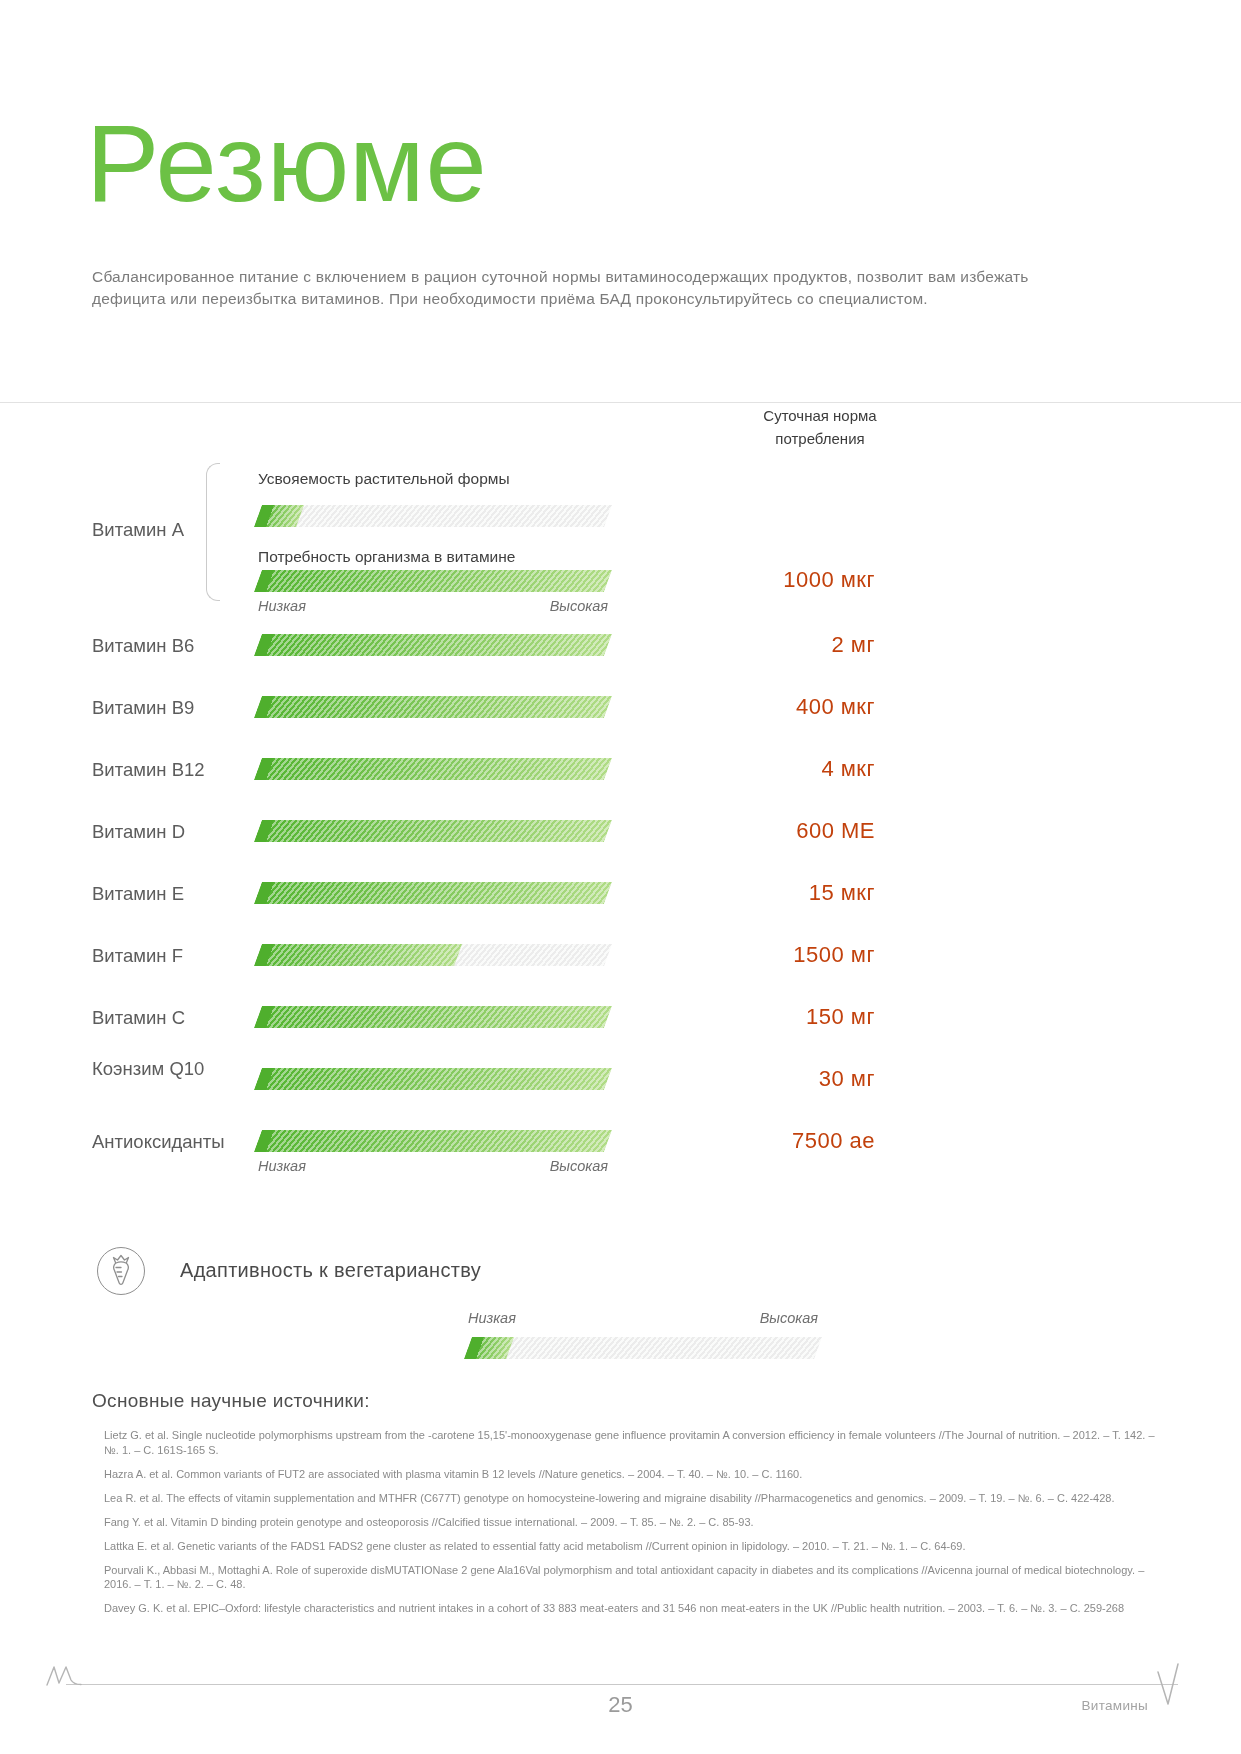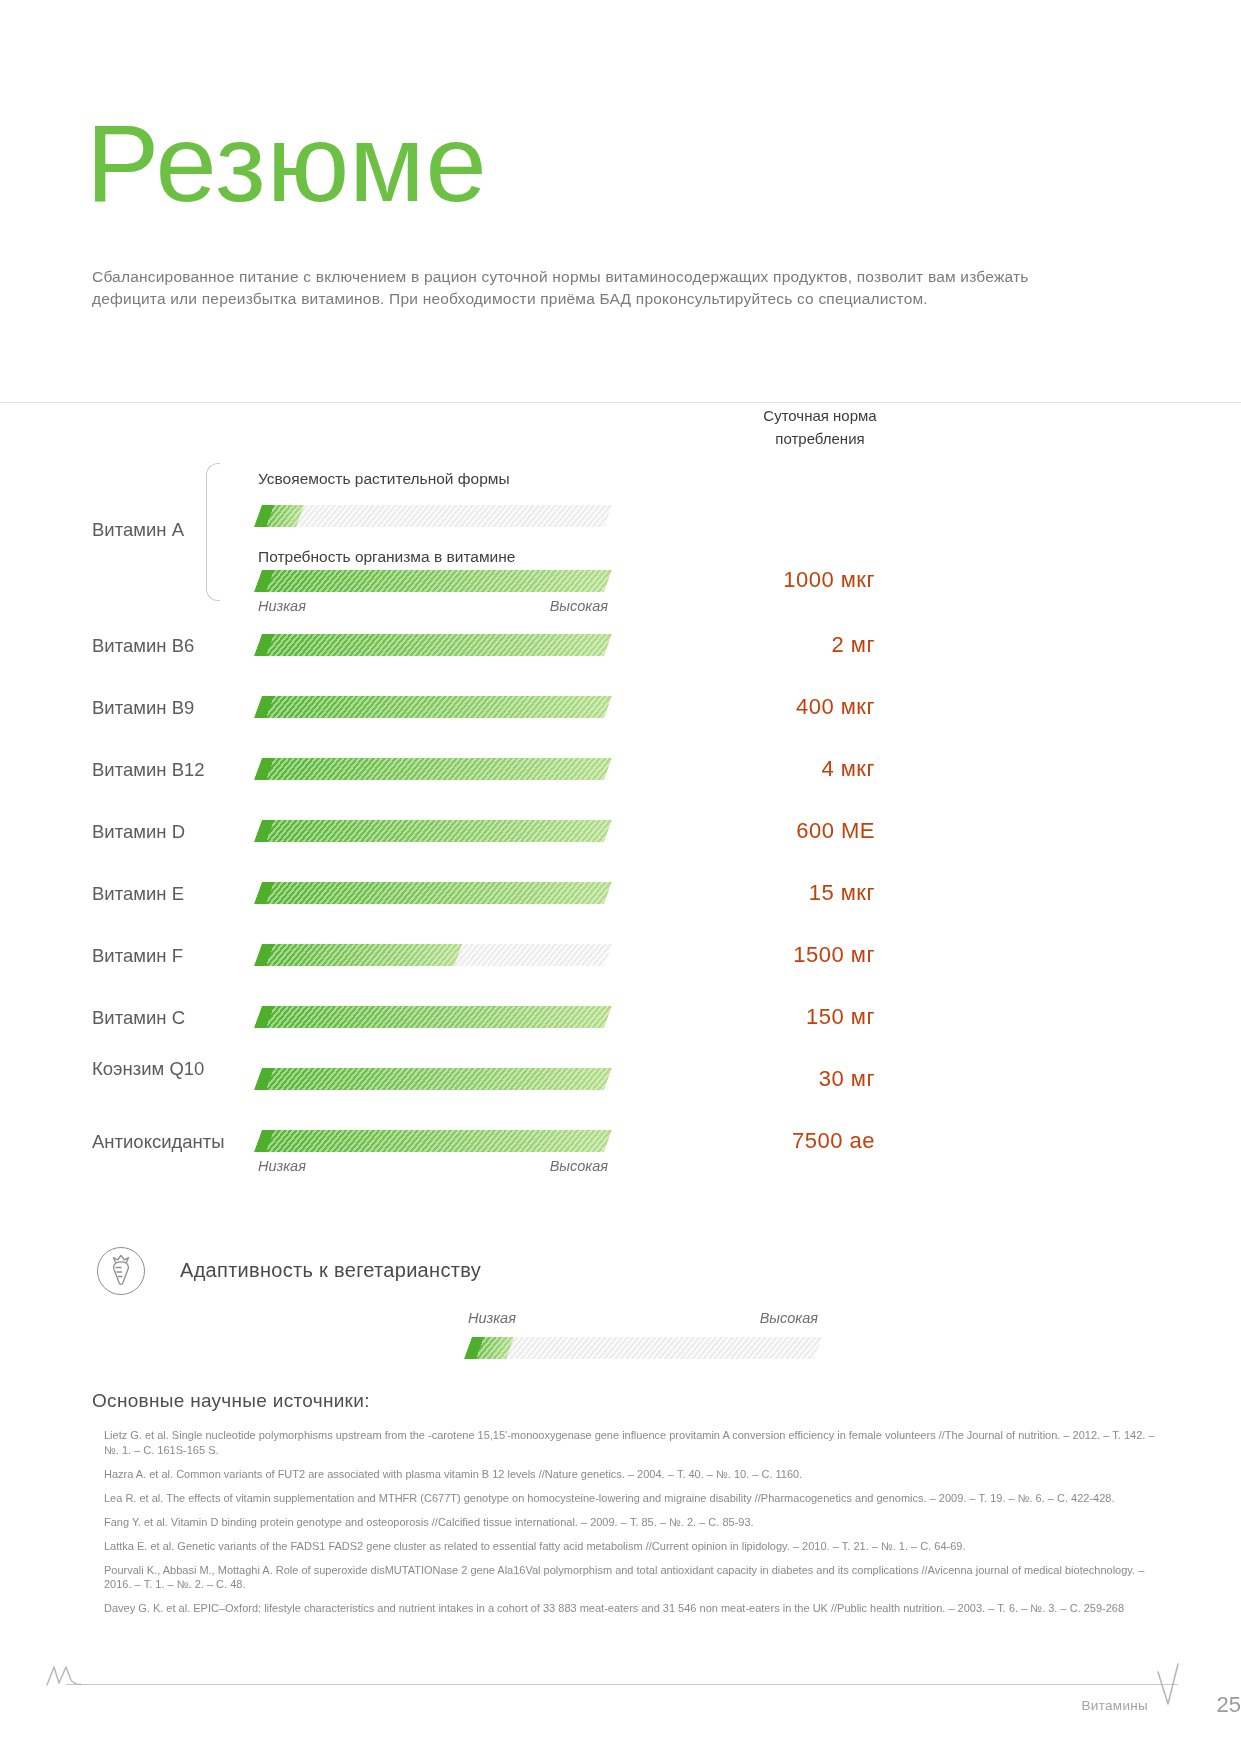--- a/index.html
+++ b/index.html
@@ -32,21 +32,21 @@
 
   .veg-circle{left:97px;top:1247px;width:48px;height:48px;border:1.6px solid #8f8f8f;border-radius:50%;
               display:flex;align-items:center;justify-content:center;box-sizing:border-box;}
   .veg-title{left:180px;top:1259px;font-size:20px;color:#4a4a4a;letter-spacing:.3px;}
 
   .sources-heading{left:92px;top:1390px;font-size:19px;color:#4f4f4f;letter-spacing:.3px;}
   .sources-list{left:92px;top:1428px;width:1060px;margin-left:12px;}
   .sources-list p{margin:0 0 9.5px 0;font-size:11px;line-height:1.32;color:#8a8a8a;}
 
   .footer-line{left:66px;top:1684px;width:1112px;height:1px;background:#c9c9c9;}
-  .page-number{left:0;top:1692px;width:1241px;text-align:right;font-size:22px;color:#9b9b9b;}
+  .page-number{left:0;top:1692px;width:1241px;text-align:center;font-size:22px;color:#9b9b9b;}
   .footer-section{left:900px;top:1698px;width:248px;text-align:right;font-size:13.5px;color:#a3a3a3;letter-spacing:.3px;}
   svg{display:block;}
 </style>
 </head>
 <body>
 
 <div class="page">
 
   <div class="abs title">Резюме</div>
   <div class="abs intro">Сбалансированное питание с включением в рацион суточной нормы витаминосодержащих продуктов, позволит вам избежать дефицита или переизбытка витаминов. При необходимости приёма БАД проконсультируйтесь со специалистом.</div>

